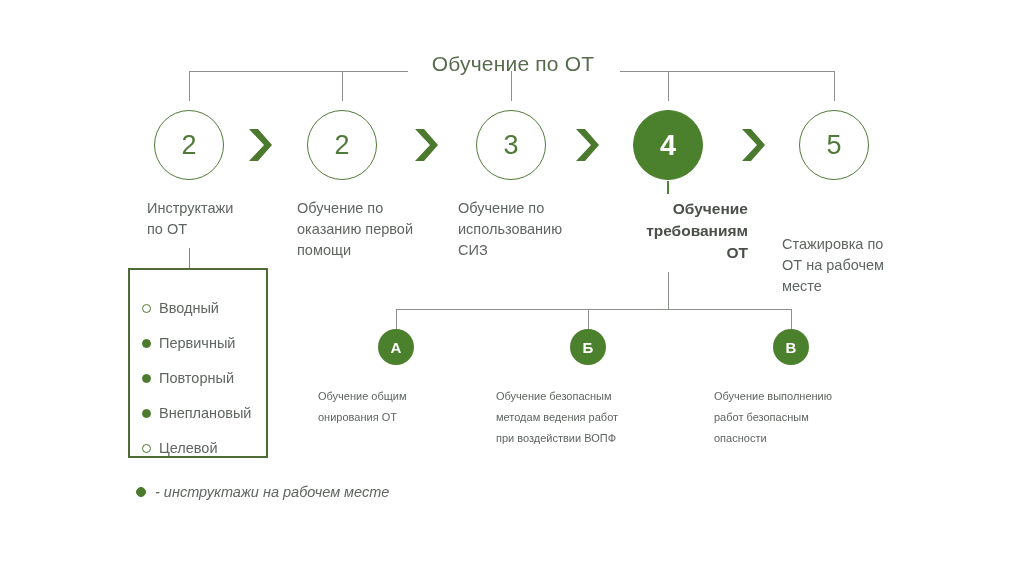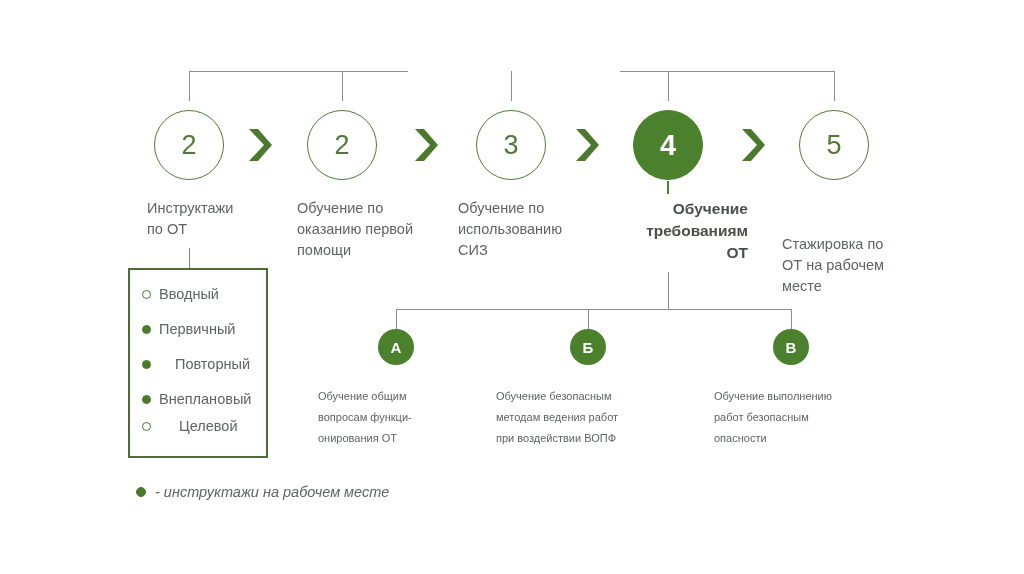--- a/index.html
+++ b/index.html
@@ -106,20 +106,21 @@
     background: #ffffff;
   }
   .legend-row {
     position: absolute;
     left: 12px;
     display: flex;
     align-items: center;
     font-size: 14.5px;
     color: #5f6560;
     white-space: nowrap;
+    margin-top: 14px;
   }
   .dot {
     width: 9px;
     height: 9px;
     border-radius: 50%;
     box-sizing: border-box;
     margin-right: 8px;
     flex: 0 0 auto;
   }
   .dot.filled { background: #4b7a2e; border: 1px solid #4b7a2e; }
@@ -167,20 +168,21 @@
 
   <div class="hline" style="left:189px; top:71px; width:219px;"></div>
   <div class="hline" style="left:620px; top:71px; width:215px;"></div>
 
   <div class="vline" style="left:189px; top:71px; height:30px;"></div>
   <div class="vline" style="left:342px; top:71px; height:30px;"></div>
   <div class="vline" style="left:511px; top:71px; height:30px;"></div>
   <div class="vline" style="left:668px; top:71px; height:30px;"></div>
   <div class="vline" style="left:834px; top:71px; height:30px;"></div>
 
+  <div class="diagram-title">Обучение по ОТ</div>
 
   <div class="step-circle" style="left:154px; top:110px;">
     <span>2</span>
   </div>
   <div class="step-circle" style="left:307px; top:110px;">
     <span>2</span>
   </div>
   <div class="step-circle" style="left:476px; top:110px;">
     <span>3</span>
   </div>
@@ -247,29 +249,29 @@
 
   <div class="legend-box">
     <div class="legend-row" style="top:16px;">
       <span class="dot hollow"></span>
       <span>Вводный</span>
     </div>
     <div class="legend-row" style="top:51px;">
       <span class="dot filled"></span>
       <span>Первичный</span>
     </div>
-    <div class="legend-row" style="top:86px;gap:16px;">
+    <div class="legend-row" style="top:86px;">
       <span class="dot filled"></span>
       <span>Повторный</span>
     </div>
     <div class="legend-row" style="top:121px;">
       <span class="dot filled"></span>
       <span>Внеплановый</span>
     </div>
-    <div class="legend-row" style="top:148px;gap:20px;">
+    <div class="legend-row" style="top:156px;">
       <span class="dot hollow"></span>
       <span>Целевой</span>
     </div>
   </div>
 
   <div class="footnote">
     <span class="dot filled"></span>
     <span>- инструктажи на рабочем месте</span>
   </div>
 
@@ -286,21 +288,20 @@
   </div>
   <div class="sub-circle" style="left:570px; top:329px;">
     <span>Б</span>
   </div>
   <div class="sub-circle" style="left:773px; top:329px;">
     <span>В</span>
   </div>
 
   <div class="sub-caption" style="left:318px; top:386px;">
     <div>Обучение общим</div>
-    <div>вопросам функци-</div>
     <div>онирования ОТ</div>
   </div>
 
   <div class="sub-caption" style="left:496px; top:386px;">
     <div>Обучение безопасным</div>
     <div>методам ведения работ</div>
     <div>при воздействии ВОПФ</div>
   </div>
 
   <div class="sub-caption" style="left:714px; top:386px;">

